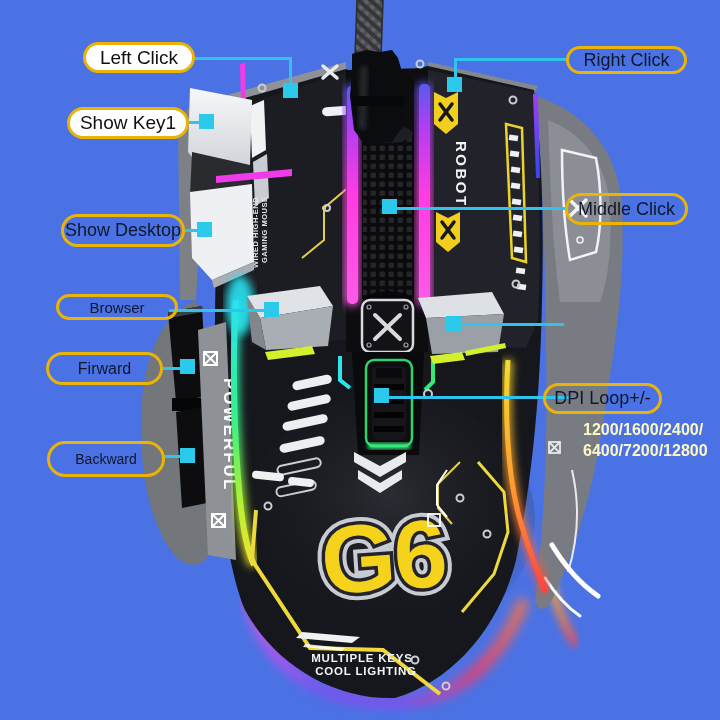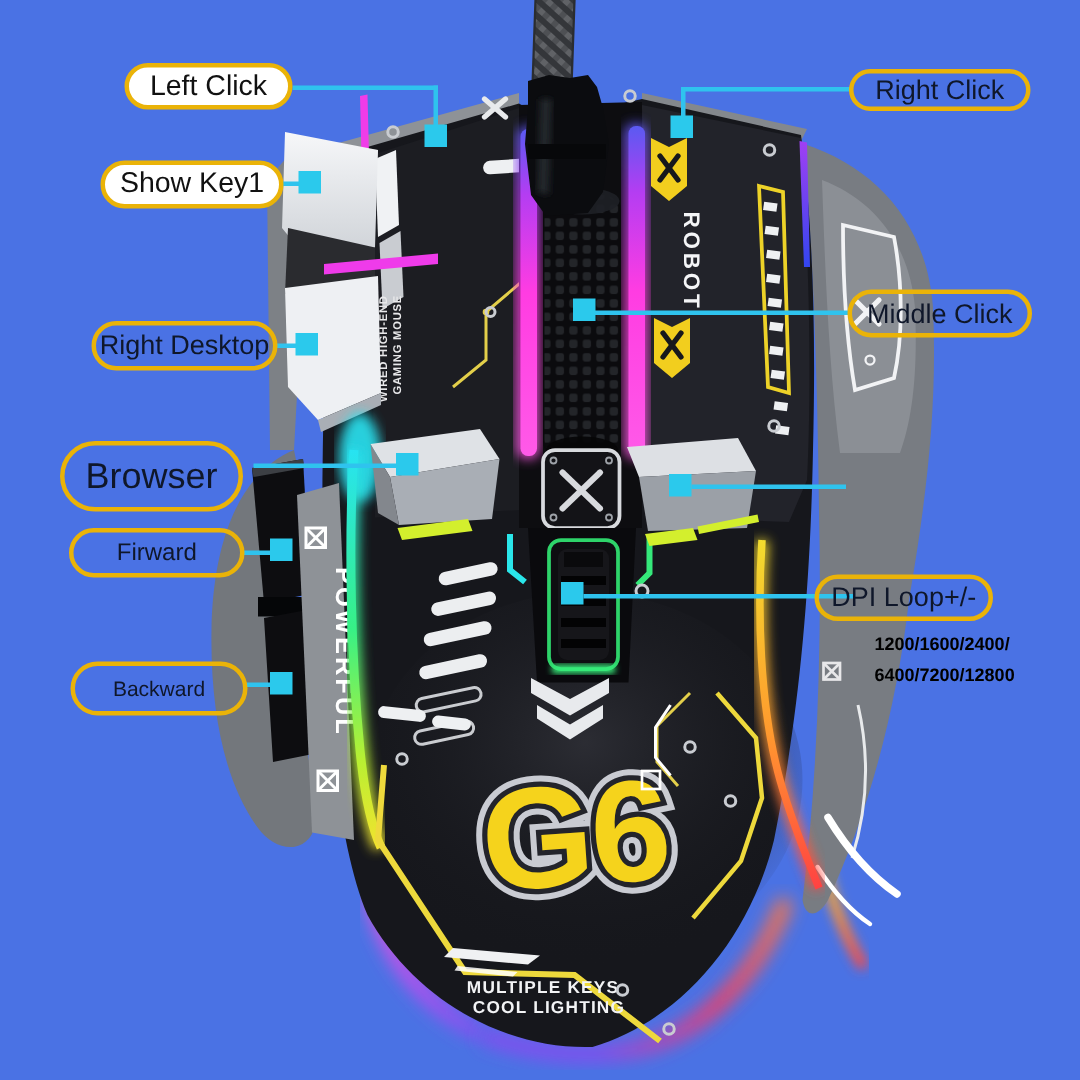--- a/index.html
+++ b/index.html
@@ -6,22 +6,22 @@
   #stage{position:relative;width:720px;height:720px;background:#4a72e4;overflow:hidden;
          font-family:"Liberation Sans",sans-serif;}
   #mouse-svg{position:absolute;left:0;top:0;z-index:1;}
   .pill{position:absolute;z-index:3;border:3px solid #eab308;border-radius:99px;
         display:flex;align-items:center;justify-content:center;white-space:nowrap;
         box-sizing:border-box;font-weight:400;}
   .pill.solid{background:#ffffff;color:#111;}
   .pill.outline{background:transparent;color:#0f172a;}
   .cline{position:absolute;background:#2fc3ee;z-index:2;}
   .sq{position:absolute;width:15px;height:15px;background:#2bc9ec;z-index:2;}
-  .dpi-note{position:absolute;left:583px;top:419px;z-index:3;color:#000000;
-            font-weight:bold;font-size:12px;line-height:21px;letter-spacing:0px;}
+  .dpi-note{position:absolute;left:583px;top:419px;z-index:3;color:#fef9c3;
+            font-weight:bold;font-size:16px;line-height:21px;letter-spacing:0px;}
   svg text{font-family:"Liberation Sans","DejaVu Sans",sans-serif;}
 </style>
 </head>
 <body>
 
 <div id="stage">
 
 <svg id="mouse-svg" width="720" height="720" viewBox="0 0 720 720">
   <defs>
     <pattern id="braid" width="8" height="8" patternUnits="userSpaceOnUse" patternTransform="rotate(40)">
@@ -334,25 +334,25 @@
 
 <div class="pill solid" style="left:83px;top:42px;width:112px;height:31px;font-size:19px">Left Click</div>
 <div class="cline" style="left:195px;top:57px;width:97px;height:3px"></div>
 <div class="cline" style="left:289px;top:57px;width:3px;height:27px"></div>
 <div class="sq" style="left:283px;top:83px"></div>
 
 <div class="pill solid" style="left:67px;top:107px;width:122px;height:32px;font-size:19px">Show Key1</div>
 <div class="cline" style="left:187px;top:121px;width:14px;height:3px"></div>
 <div class="sq" style="left:199px;top:114px"></div>
 
-<div class="pill outline" style="left:61px;top:214px;width:124px;height:33px;font-size:18px">Right Desktop</div>
+<div class="pill outline" style="left:61px;top:214px;width:124px;height:33px;font-size:18px">Show Desktop</div>
 <div class="cline" style="left:183px;top:229px;width:16px;height:3px"></div>
 <div class="sq" style="left:197px;top:222px"></div>
 
-<div class="pill outline" style="left:40px;top:294px;width:122px;height:47px;font-size:24px">Browser</div>
+<div class="pill outline" style="left:56px;top:294px;width:122px;height:26px;font-size:15px">Browser</div>
 <div class="cline" style="left:169px;top:309px;width:99px;height:3px"></div>
 <div class="sq" style="left:264px;top:302px"></div>
 
 <div class="pill outline" style="left:46px;top:352px;width:117px;height:33px;font-size:16px">Firward</div>
 <div class="cline" style="left:161px;top:367px;width:23px;height:3px"></div>
 <div class="sq" style="left:180px;top:359px"></div>
 
 <div class="pill outline" style="left:47px;top:441px;width:118px;height:36px;font-size:14px">Backward</div>
 <div class="cline" style="left:163px;top:455px;width:21px;height:3px"></div>
 <div class="sq" style="left:180px;top:448px"></div>

